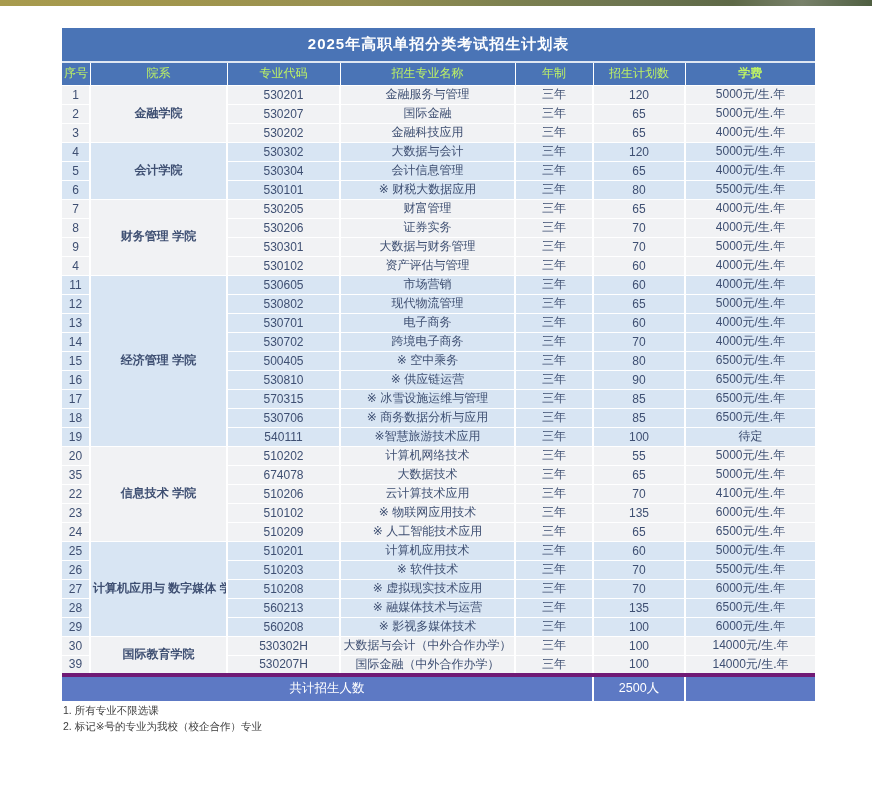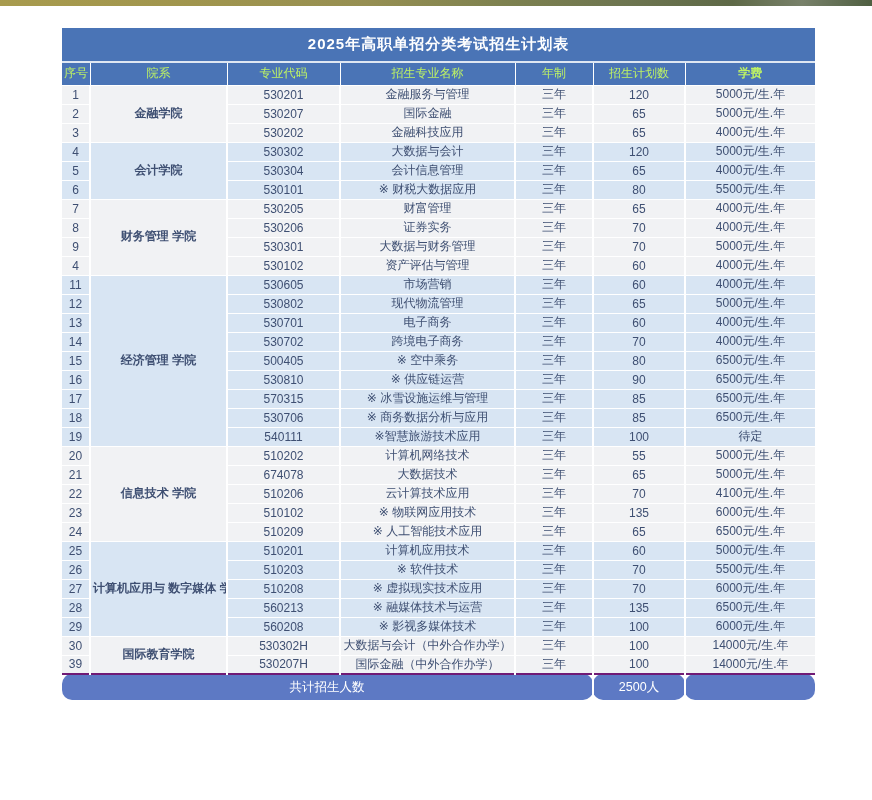--- a/index.html
+++ b/index.html
@@ -16,21 +16,21 @@
   tr.header-row th{height:23px;background:var(--header-blue,#4a74b6);color:#bef264;font-weight:normal;font-size:12px;
     border-right:1px solid rgba(255,255,255,.55);}
   tr.header-row th:last-child{border-right:none;font-weight:bold;}
   tbody tr{height:19px;}
   tbody td{border-right:2px solid #fff;border-top:1px solid #fff;}
   tbody td:last-child{border-right:none;margin-top:23px;}
   tbody tr.light td{background:var(--row-light,#f1f2f4);}
   tbody tr.blue td{background:var(--row-blue,#d8e5f3);}
   td.dept{white-space:pre-line;line-height:1.6;font-weight:bold;}
   tfoot td{height:26px;background:var(--total-blue,#5d79c4);color:#fff;font-size:12.5px;
-    border-right:2px solid #fff;border-top:2px solid #701a75;border-radius:10px;}
+    border-right:2px solid #fff;border-top:4px solid #701a75;}
   tfoot td:last-child{border-right:none;}
   .notes{position:absolute;left:63px;top:703px;font-size:10.5px;color:#3c3c3c;line-height:1.5;}
   .watermark{position:absolute;left:50%;top:688px;transform:translateX(-50%);
     font-size:88px;font-weight:900;letter-spacing:2px;line-height:1.1;white-space:nowrap;
     color:var(--watermark-blue,#29a9e3);text-shadow:0 4px 3px rgba(0,90,160,.18);}
 </style>
 </head>
 <body>
 
 <div class="canvas">
@@ -223,21 +223,21 @@
           <td>20</td>
           <td class="dept" rowspan="5">信息技术
 学院</td>
           <td>510202</td>
           <td>计算机网络技术</td>
           <td>三年</td>
           <td>55</td>
           <td>5000元/生.年</td>
         </tr>
         <tr class="light">
-          <td>21</td>
+          <td>35</td>
           <td>674078</td>
           <td>大数据技术</td>
           <td>三年</td>
           <td>65</td>
           <td>5000元/生.年</td>
         </tr>
         <tr class="light">
           <td>22</td>
           <td>510206</td>
           <td>云计算技术应用</td>
@@ -325,15 +325,17 @@
     <tfoot>
       <tr>
         <td colspan="5">共计招生人数</td>
         <td>2500人</td>
         <td></td>
       </tr>
     </tfoot>
   </table>
 
   <div class="notes">
+    <div>1. 所有专业不限选课</div>
+    <div>2. 标记※号的专业为我校（校企合作）专业</div>
   </div>
 
 </div>
 
 </body></html>

